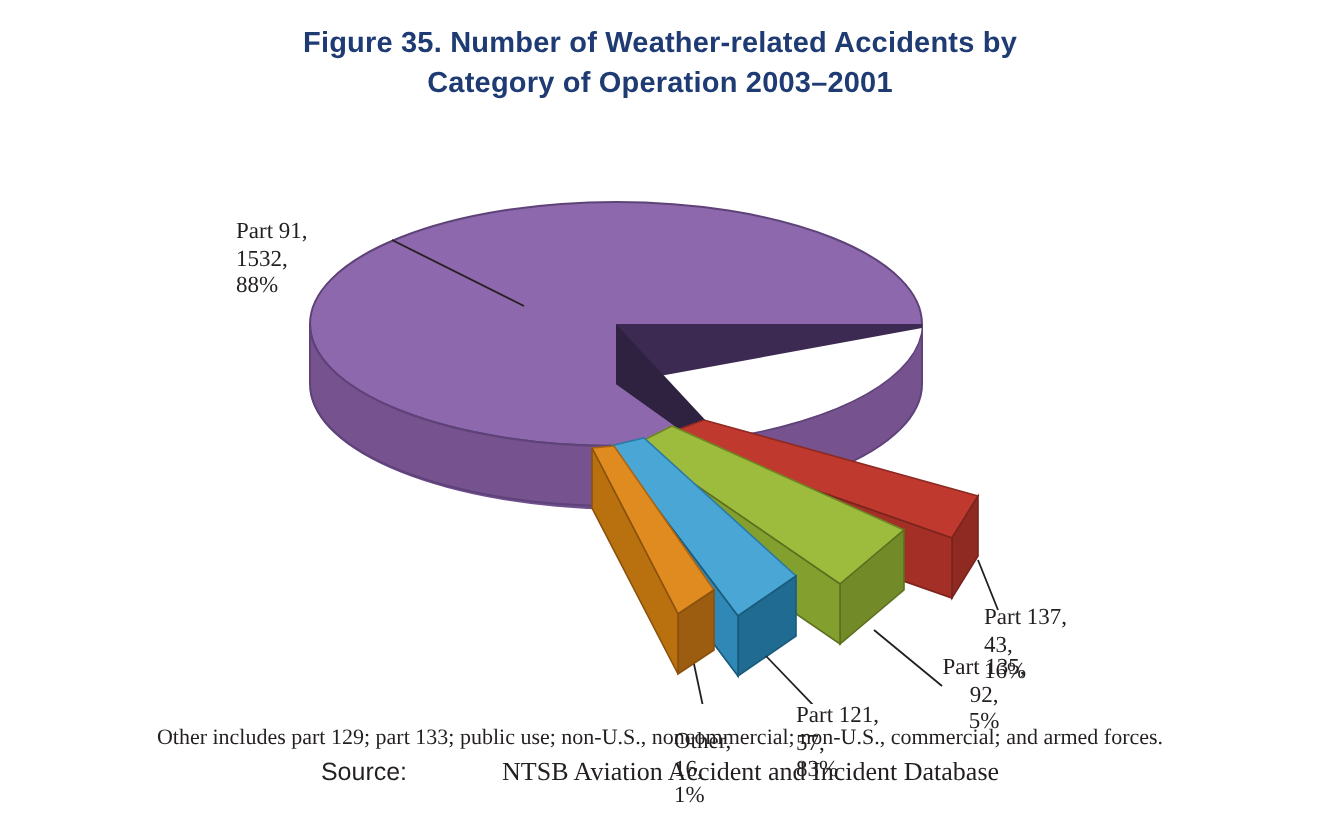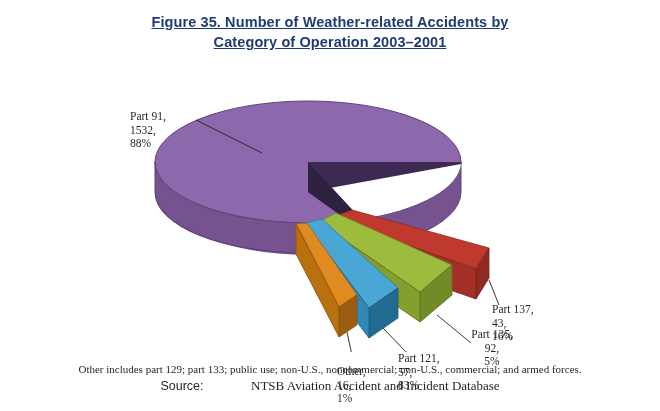--- a/index.html
+++ b/index.html
@@ -26,21 +26,20 @@
     left: 60px;
     top: 12px;
     width: 540px;
     text-align: center;
     font-family: "Liberation Sans", sans-serif;
     font-weight: bold;
     font-size: 14.5px;
     line-height: 20px;
     color: #1f3b73;
     letter-spacing: 0.1px;
-    text-decoration: underline;
   }
   .chart-area {
     position: absolute;
     left: 0;
     top: 52px;
     width: 660px;
     height: 300px;
   }
   .chart-svg {
     position: absolute;
@@ -53,21 +52,20 @@
     font-size: 11.5px;
     line-height: 13.5px;
     color: #231f20;
     white-space: pre-line;
   }
   .lbl-part91 {
     left: 118px;
     top: 58px;
     width: 80px;
     text-align: left;
-    margin-left: 12px;
   }
   .lbl-part137 {
     left: 492px;
     top: 251px;
     width: 90px;
     text-align: left;
   }
   .lbl-part135 {
     left: 457px;
     top: 276px;

